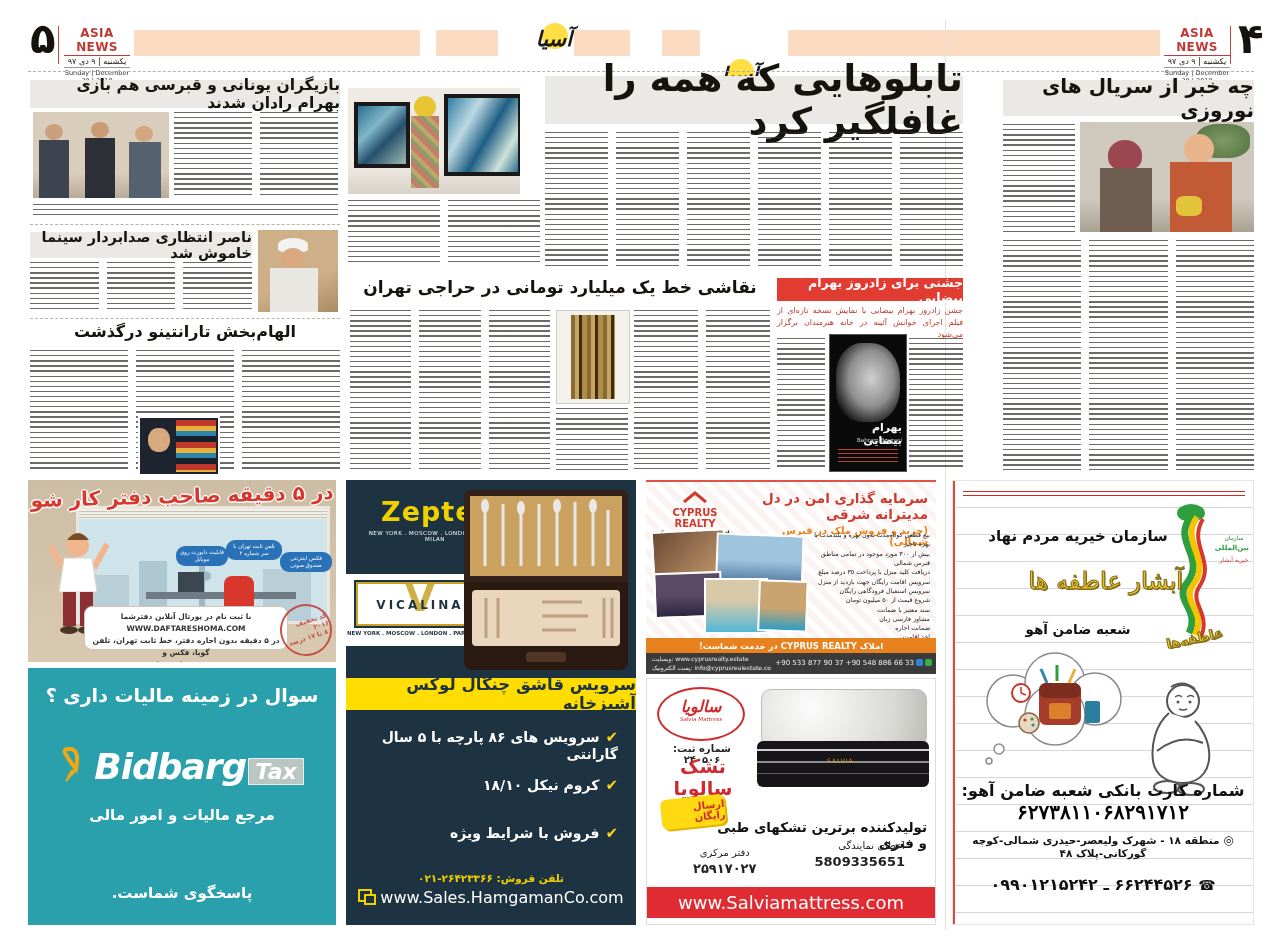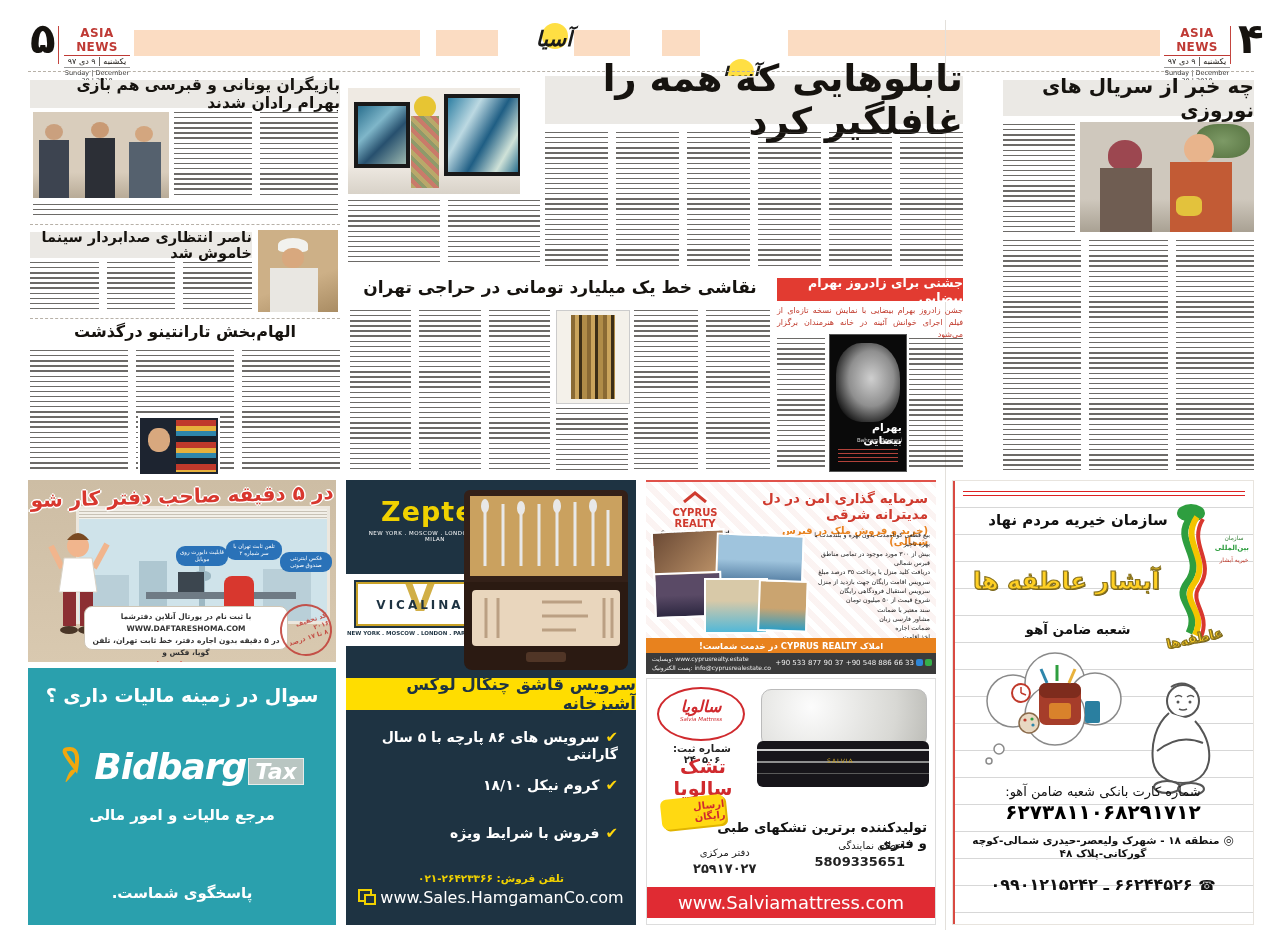--- a/index.html
+++ b/index.html
@@ -405,22 +405,22 @@
       <path d="M36,16 C16,40 52,56 32,82 C18,100 46,108 34,132" fill="none" stroke="#2e9e3f" stroke-width="7"></path>
       <path d="M42,16 C24,42 58,58 38,84 C26,102 52,110 40,134" fill="none" stroke="#f4c400" stroke-width="6"></path>
       <path d="M48,18 C32,44 62,60 44,86 C34,102 56,112 46,136" fill="none" stroke="#d8372e" stroke-width="4"></path>
     </svg>
     <div class="abs rtl outline-yellow" style="right:30px;top:150px;font-size:13px;font-weight:bold;transform:rotate(-12deg);">عاطفه‌ها</div>
     <div class="abs rtl" style="right:4px;top:52px;width:30px;text-align:center;line-height:1.7;">
       <div style="color:#2e7d32;font-size:6px;">سازمان</div>
       <div style="color:#2e9e3f;font-size:7px;font-weight:bold;">بین‌المللی</div>
       <div style="color:#c0392b;font-size:6px;">خیریه آبشار</div>
     </div>
-    <div class="abs rtl" style="left:30px;top:30px;width:190px;text-align:center;font-size:15px;font-weight:bold;color:#111;">سازمان خیریه مردم نهاد</div>
-    <div class="abs rtl outline-yellow" style="left:20px;top:86px;width:210px;text-align:left;font-size:24px;font-weight:bold;">آبشار عاطفه ها</div>
+    <div class="abs rtl" style="left:30px;top:46px;width:190px;text-align:center;font-size:15px;font-weight:bold;color:#111;">سازمان خیریه مردم نهاد</div>
+    <div class="abs rtl outline-yellow" style="left:20px;top:86px;width:210px;text-align:right;font-size:24px;font-weight:normal;">آبشار عاطفه ها</div>
     <div class="abs rtl" style="left:30px;top:140px;width:190px;text-align:center;font-size:13.5px;font-weight:bold;color:#111;">شعبه ضامن آهو</div>
     <svg class="abs" style="left:24px;top:168px;" width="160" height="118" viewBox="0 0 160 118">
       <g fill="#fff" stroke="#8a8a8a" stroke-width="1.5">
         <circle cx="36" cy="52" r="26"></circle>
           <circle cx="78" cy="34" r="30"></circle>
         <circle cx="118" cy="50" r="26"></circle>
           <circle cx="78" cy="66" r="30"></circle>
         <circle cx="22" cy="100" r="5"></circle>
           <circle cx="12" cy="112" r="3"></circle>
       </g>
@@ -448,22 +448,22 @@
         <ellipse cx="70" cy="110" rx="13" ry="6"></ellipse>
       </g>
       <path d="M54,18 q4,-3 7,0" fill="none" stroke="#555" stroke-width="1.5"></path>
       <path d="M66,18 q4,-3 7,0" fill="none" stroke="#555" stroke-width="1.5"></path>
       <circle cx="57" cy="23" r="1.5" fill="#555"></circle>
         <circle cx="69" cy="23" r="1.5" fill="#555"></circle>
       <path d="M58,30 q4,2 8,0" fill="none" stroke="#555" stroke-width="1.5"></path>
       <path d="M50,8 q12,-8 24,2" fill="none" stroke="#555" stroke-width="2"></path>
     </svg>
     <div class="abs rtl" style="left:6px;top:300px;width:288px;text-align:center;">
-      <span style="font-size:13px;font-weight:normal;color:#111;">شماره کارت بانکی شعبه ضامن آهو:</span>
-      <span style="font-size:20px;font-weight:bold;color:#000;letter-spacing:.5px;">۶۲۷۳۸۱۱۰۶۸۲۹۱۷۱۲</span>
+      <span style="font-size:16px;font-weight:bold;color:#111;">شماره کارت بانکی شعبه ضامن آهو:</span>
+      <span style="font-size:20px;font-weight:bold;color:#000;letter-spacing:.5px;font-family:Liberation Serif, serif;">۶۲۷۳۸۱۱۰۶۸۲۹۱۷۱۲</span>
     </div>
     <div class="abs rtl" style="left:6px;top:352px;width:288px;text-align:center;font-size:10.5px;font-weight:bold;color:#111;">
       <span style="font-size:12px;">◎</span>
       <span>منطقه ۱۸ - شهرک ولیعصر-حیدری شمالی-کوچه گورکانی-پلاک ۴۸</span>
     </div>
     <div class="abs rtl" style="left:6px;top:394px;width:288px;text-align:center;font-size:16px;font-weight:bold;color:#111;">
       <span style="font-size:14px;">☎</span>
       <span>۶۶۲۴۴۵۲۶ ـ ۰۹۹۰۱۲۱۵۲۴۲</span>
     </div>
   </div>

